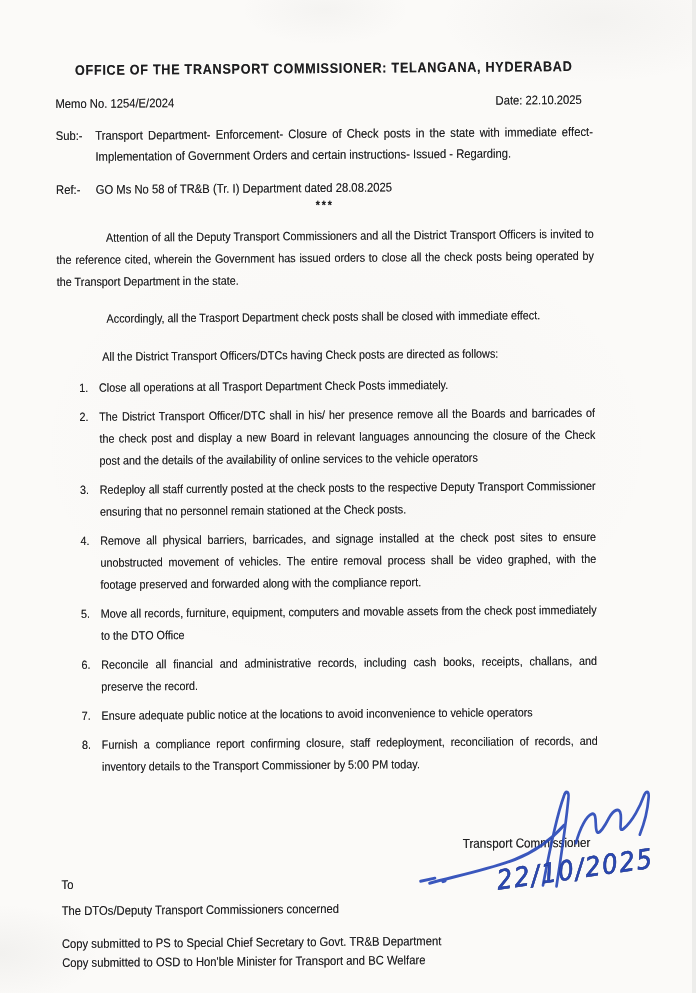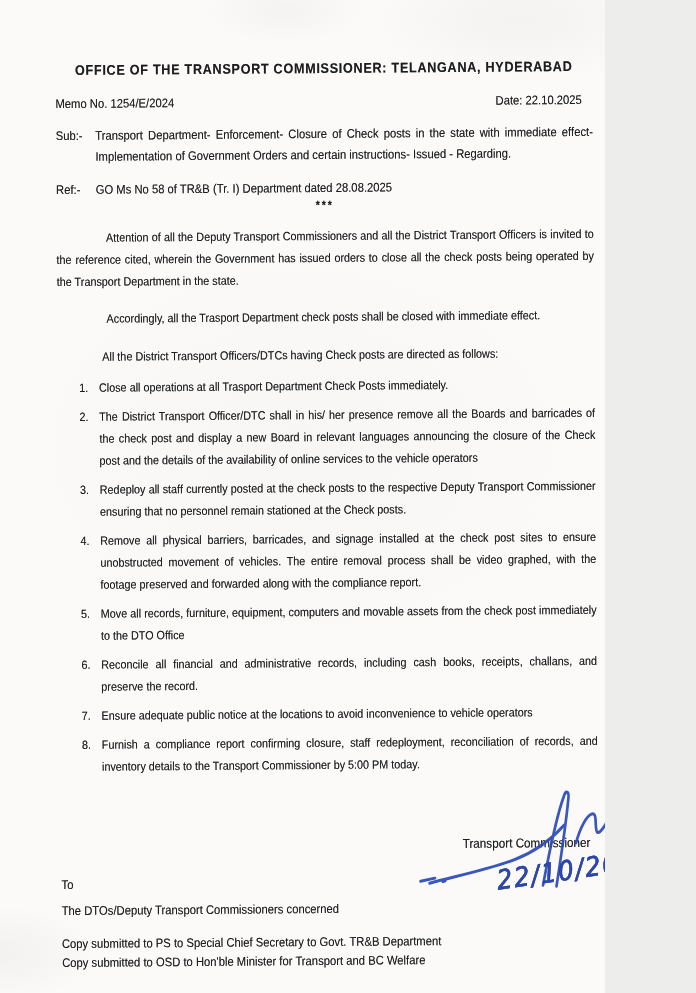--- a/index.html
+++ b/index.html
@@ -3,21 +3,21 @@
 <meta charset="utf-8">
 <style>
   html, body {
     margin: 0; padding: 0;
     width: 696px; height: 993px;
     background: #ededeb;
     overflow: hidden;
   }
   .page {
     position: relative;
-    width: 605px; height: 993px;
+    width: 692px; height: 993px;
     background:
       radial-gradient(ellipse 220px 90px at 86% 2%, rgba(120,120,115,0.06), transparent 70%),
       radial-gradient(ellipse 140px 70px at 0% 96%, rgba(120,120,115,0.07), transparent 70%),
       radial-gradient(ellipse 120px 50px at 47% 1%, rgba(120,120,115,0.05), transparent 70%),
       radial-gradient(ellipse 420px 300px at 50% 45%, rgba(130,130,125,0.03), transparent 75%),
       #fbfaf8;
     overflow: hidden;
     font-family: "Liberation Sans", sans-serif;
     color: #1d1d1f;
   }

